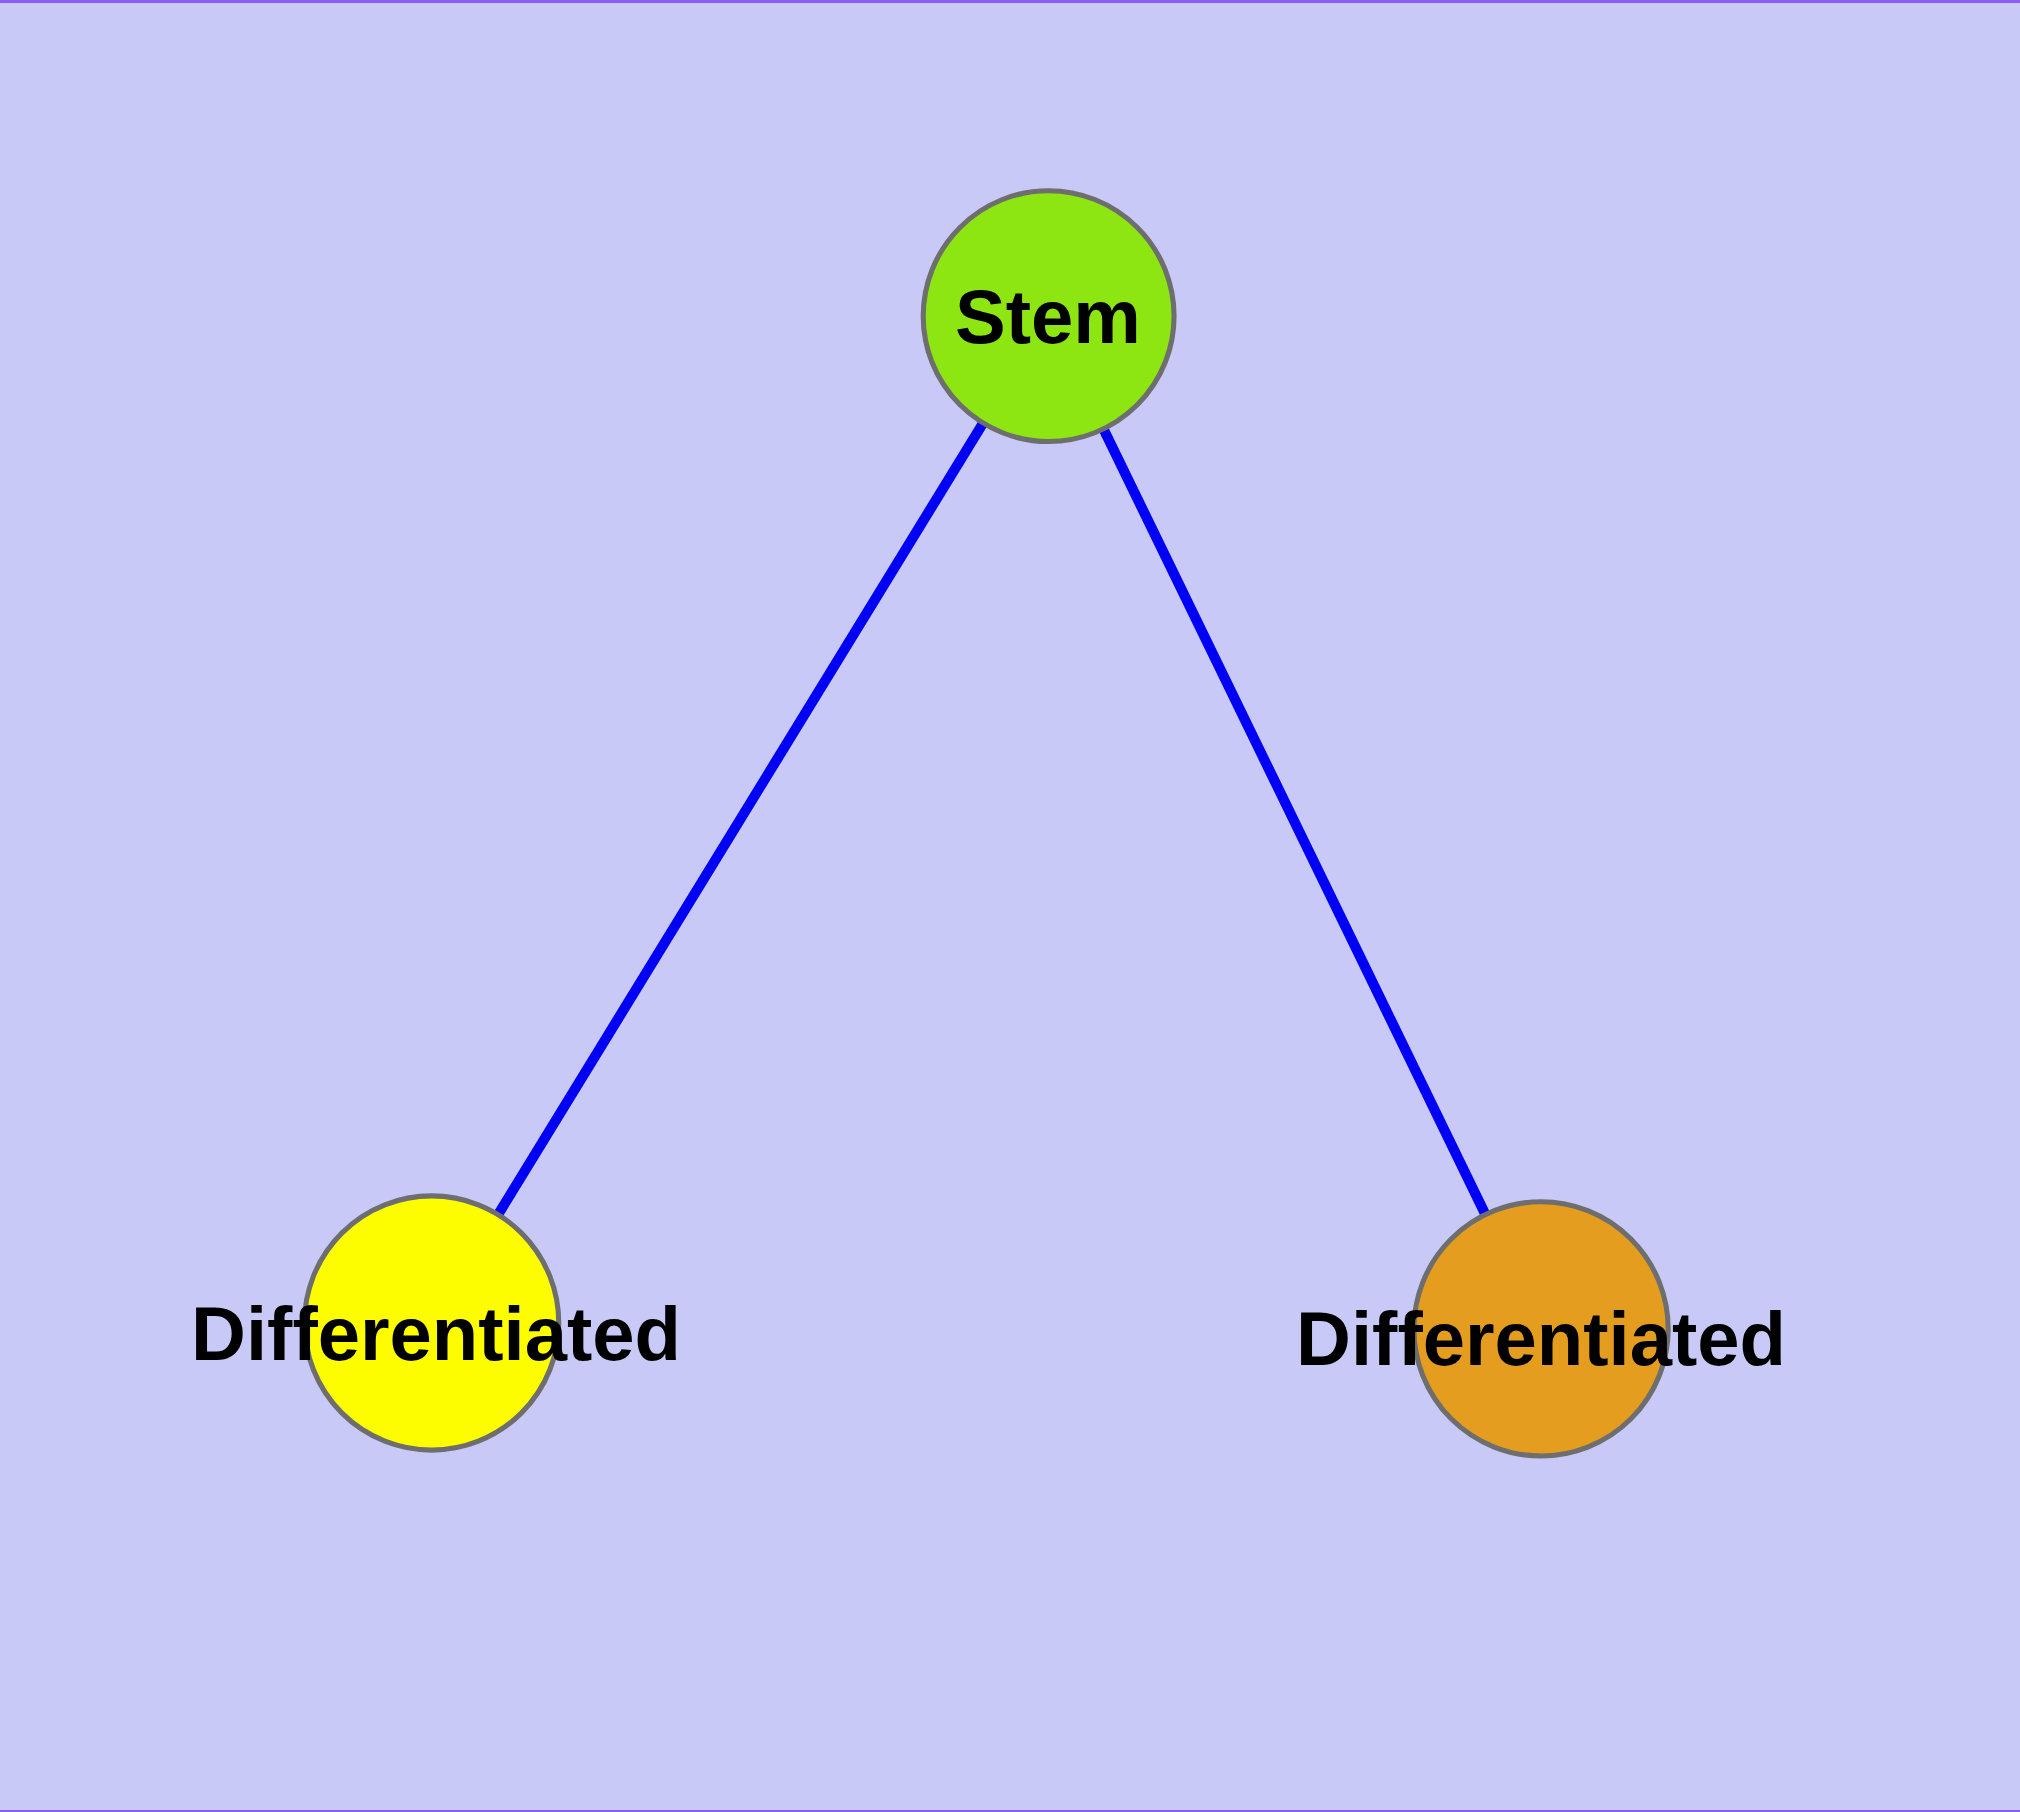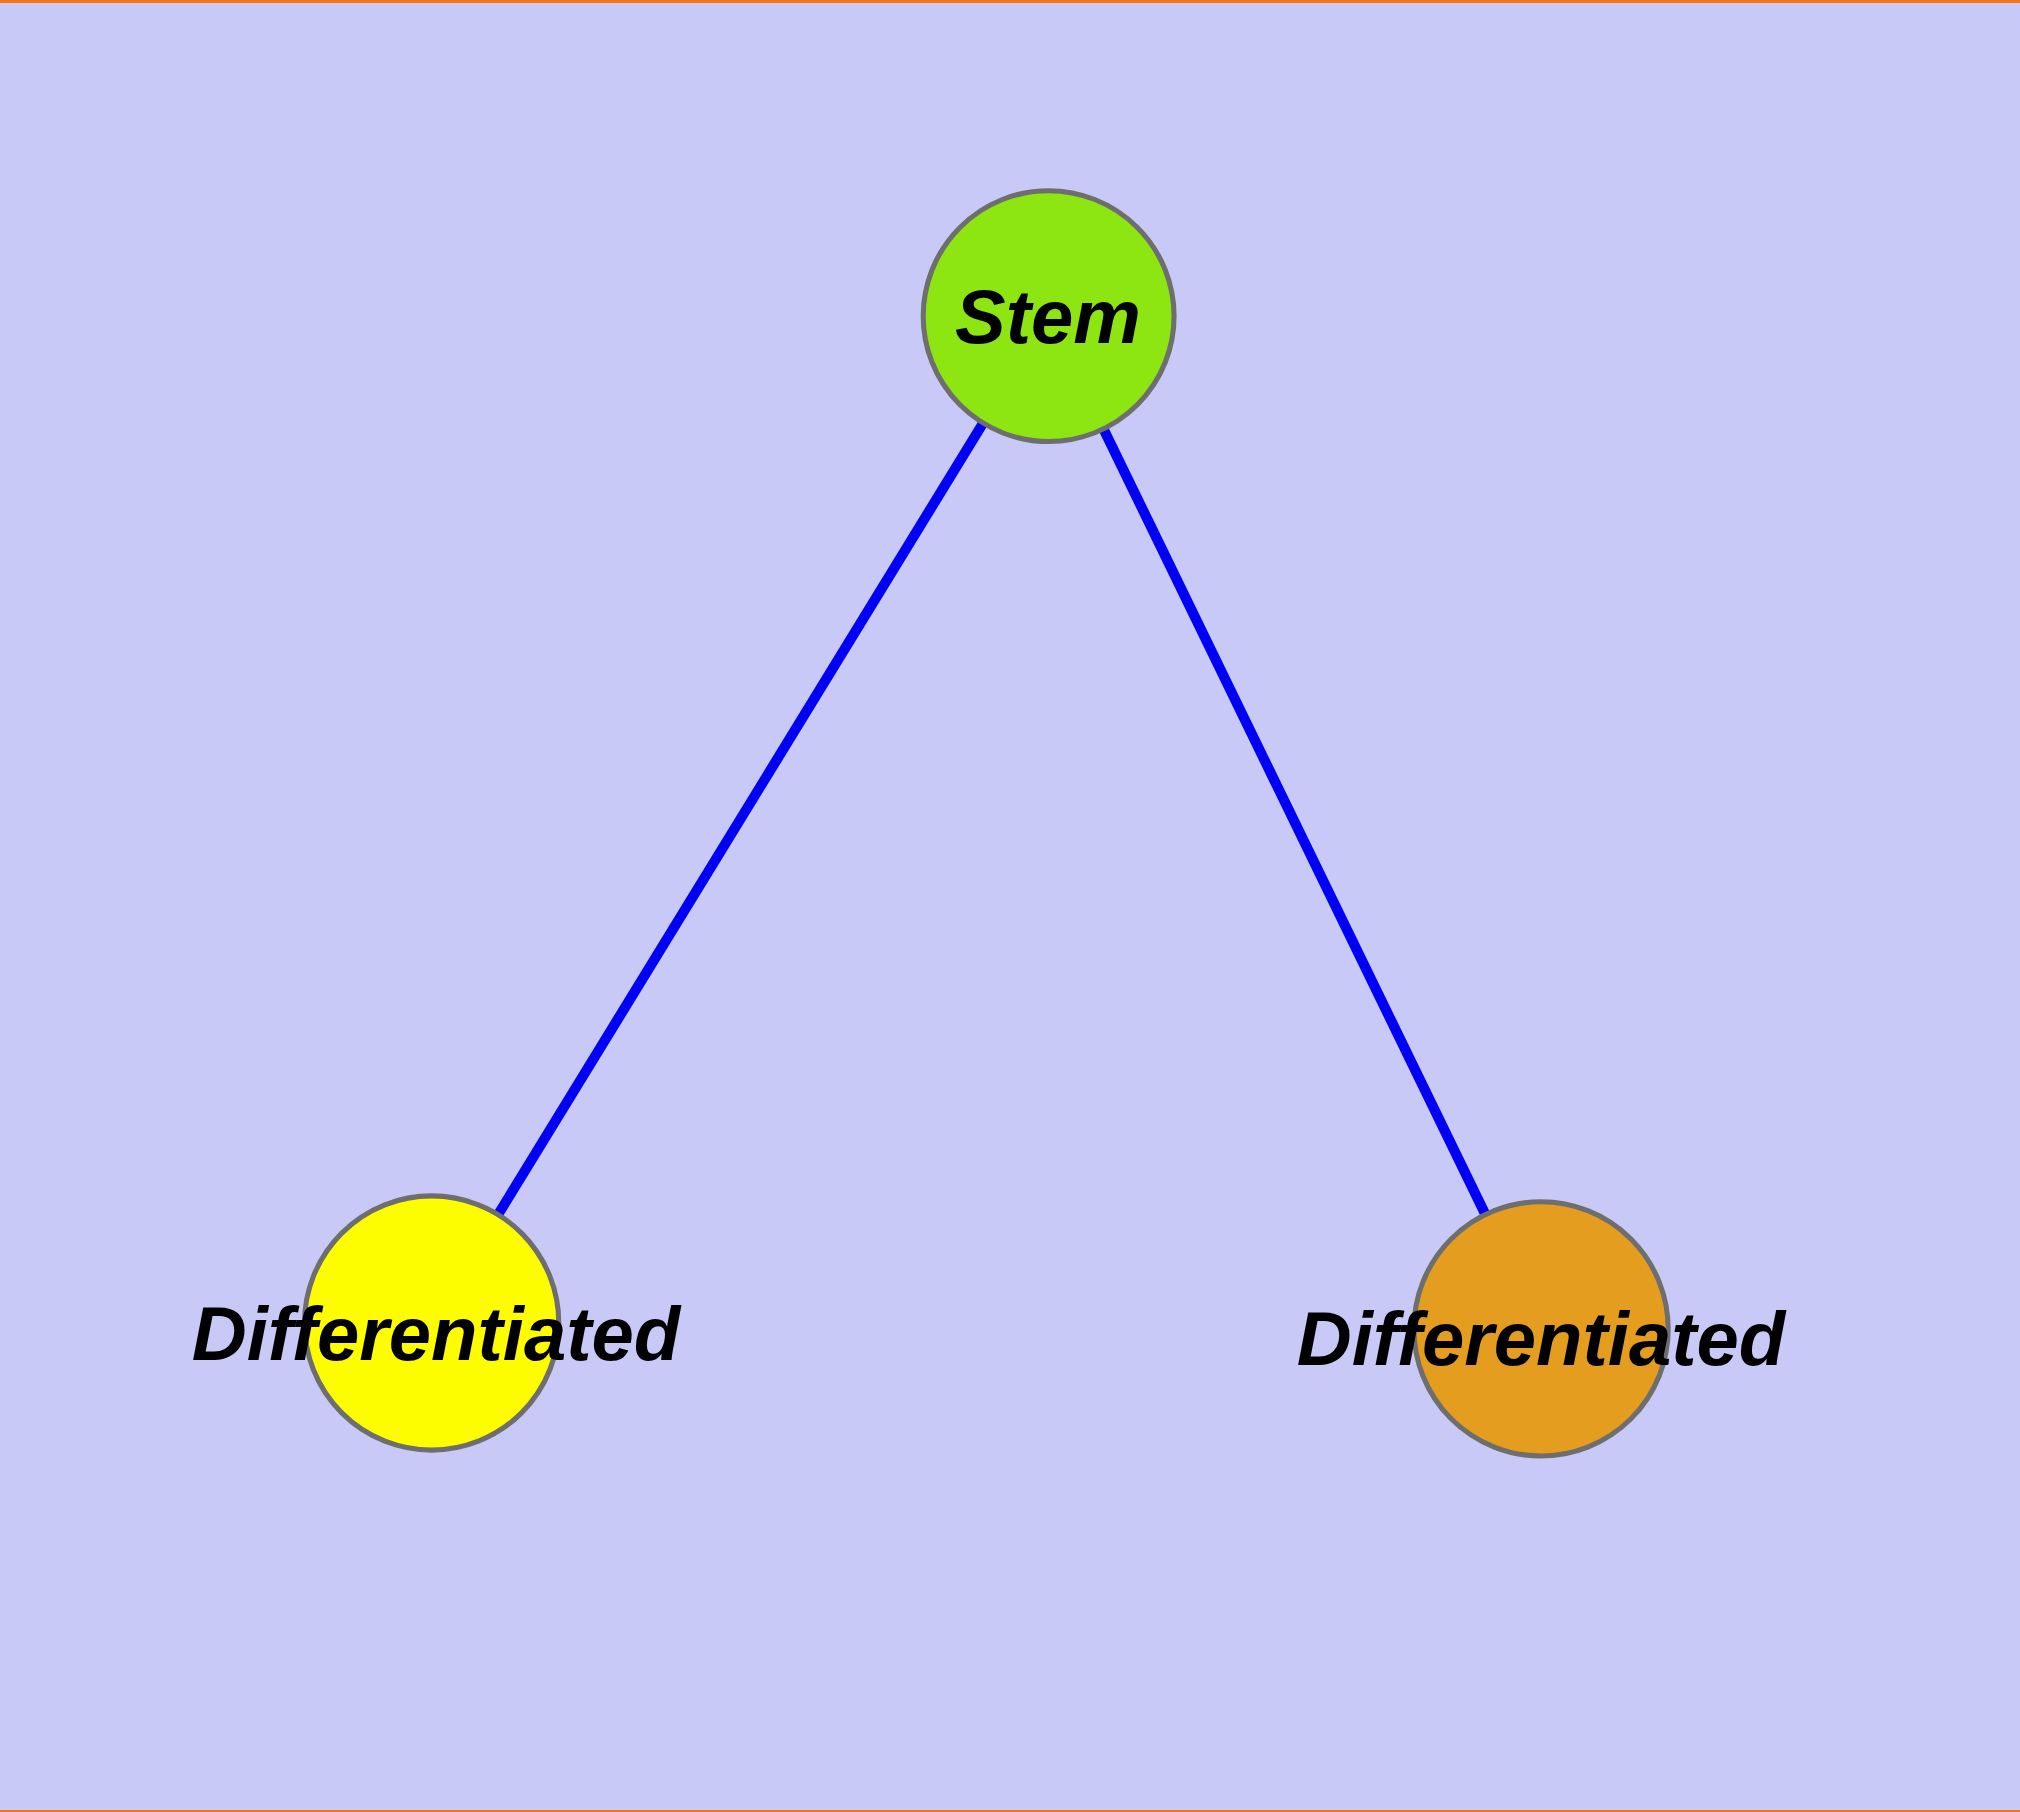--- a/index.html
+++ b/index.html
@@ -5,23 +5,22 @@
   html, body {
     margin: 0;
     padding: 0;
     background: #ffffff;
     font-family: "Liberation Sans", "DejaVu Sans", sans-serif;
   }
   .page {
     position: relative;
     width: 2021px;
     height: 1812px;
-    background: #f97316;
+    background: #8b5cf6;
     overflow: hidden;
-    font-style: italic;
   }
   .plot-area {
     position: absolute;
     left: 0;
     right: 0;
     top: 2.5px;
     bottom: 2.5px;
     background: #c9c9f8;
   }
   svg.graph {

